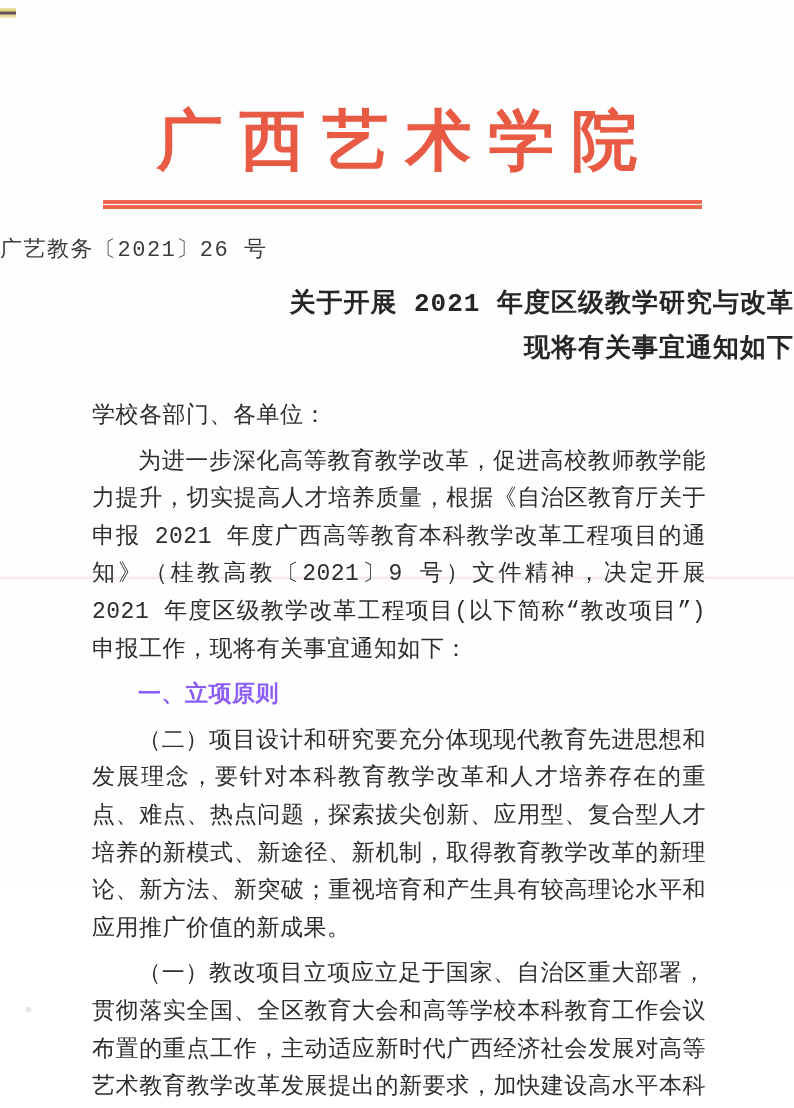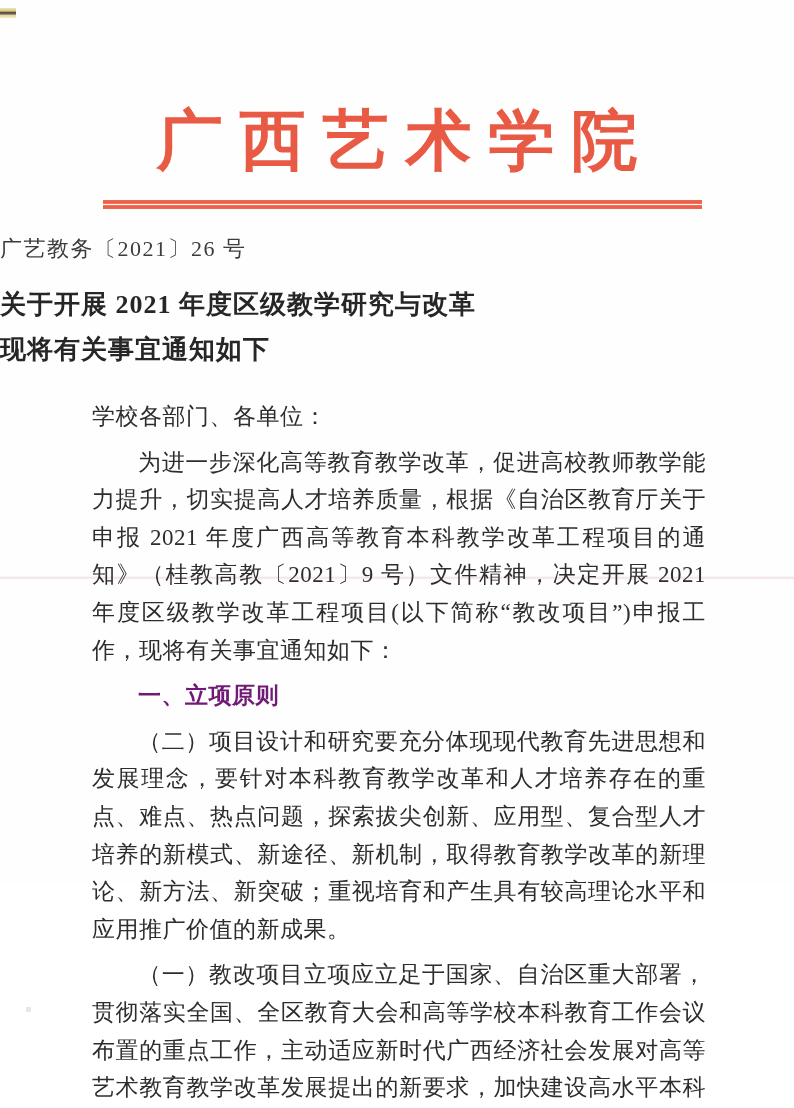--- a/index.html
+++ b/index.html
@@ -6,20 +6,21 @@
   body {
     width: 794px; height: 1108px;
     background: #ffffff;
     font-family: "Liberation Serif", "DejaVu Serif", serif;
     overflow: hidden;
   }
   .page {
     position: relative;
     width: 794px; height: 884px;
     background: #fefefe;
+    font-family: Liberation Mono, monospace;
   }
 
   
   .artifact-topleft {
     position: absolute; left: 0; top: 8px;
     width: 16px; height: 10px;
     background: linear-gradient(to bottom,
       #efe6b0 0%, #d9c878 30%, #5a4f52 45%, #6a5c5e 58%, #e8da9a 75%, #f4eec4 100%);
     border-radius: 1px;
   }
@@ -57,38 +58,38 @@
     position: absolute; top: 234px; left: 0; width: 712px;
     text-align: left;
     font-size: 22px; color: #3c3c3c;
     letter-spacing: 1.5px;
     white-space: nowrap;
   }
 
   
   .doc-title {
     position: absolute; top: 282px; left: 0; width: 794px;
-    text-align: left;
+    text-align: right;
     font-size: 26px; font-weight: 700; color: #262626;
     line-height: 45px; letter-spacing: 1px;
   }
 
   
   .doc-body {
     position: absolute; top: 390px; left: 84px;
     width: 630px;
     font-size: 23px; color: #2d2d2d;
     line-height: 37.6px;
     letter-spacing: 0.5px;
     text-align: justify;
     text-justify: inter-character;
   }
   .doc-body p { margin: 8px; }
   .para-indent { text-indent: 2em; }
-  .section-heading { text-indent: 2em; font-weight: 700; color: #701a75; }
+  .section-heading { text-indent: 2em; font-weight: 700; color: #8b5cf6; }
 </style>
 </head>
 <body>
 
 <div class="page">
 
   <div class="artifact-topleft"></div>
   <div class="artifact-dot"></div>
 
   <div class="letterhead" style="color:#e85a43;">广西艺术学院</div>

